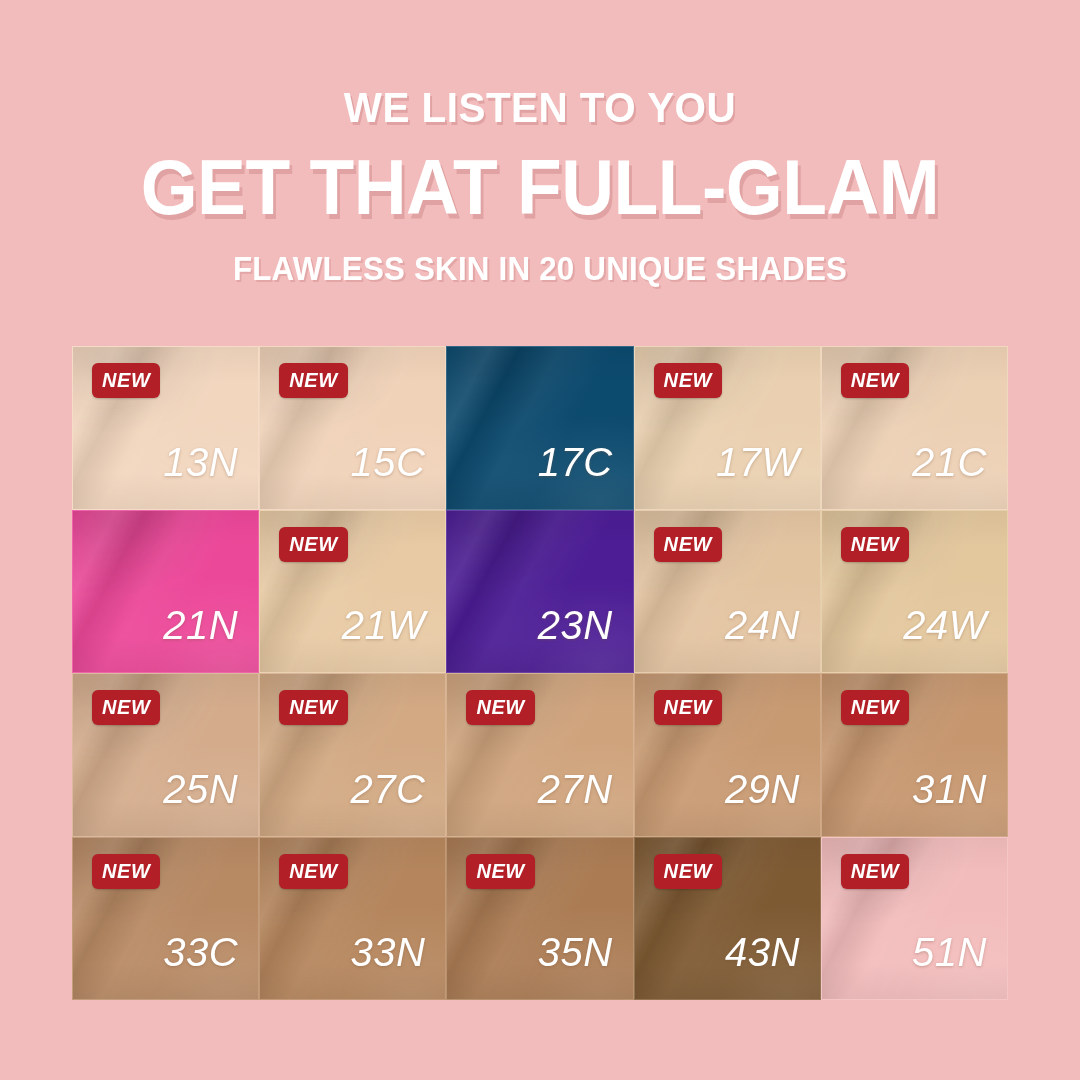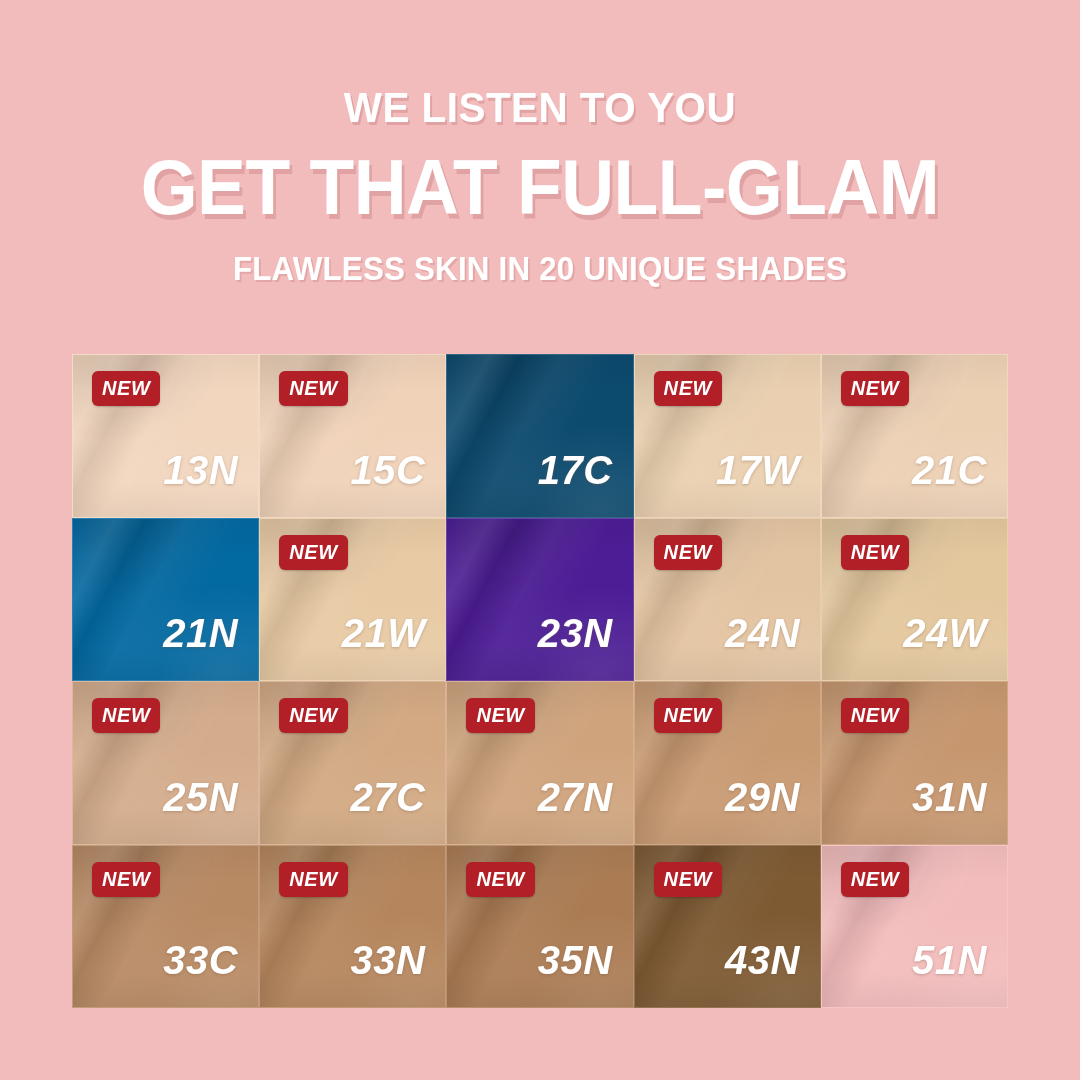--- a/index.html
+++ b/index.html
@@ -44,21 +44,21 @@
     color:#ffffff;
     line-height:1;
     margin:0;
     text-shadow:2px 2px 0 rgba(208,140,140,.45);
     transform:scaleX(.95);
   }
 
   
   .grid{
     position:absolute;
-    left:72px;top:354px;
+    left:72px;top:346px;
     width:936px;height:654px;
     display:grid;
     grid-template-columns:repeat(5,1fr);
     grid-template-rows:repeat(4,1fr);
     gap:0;
   }
   .swatch{
     position:relative;
     overflow:hidden;
     box-sizing:border-box;
@@ -99,21 +99,21 @@
     padding:7px 10px 8px 10px;
     border-radius:6px;
     z-index:3;
     box-shadow:0 1px 2px rgba(0,0,0,.20);
   }
   .shade-label{
     position:absolute;
     right:20px;bottom:27px;
     color:#ffffff;
     font-size:40px;
-    font-weight:700;
+    font-weight:400;
     font-style:italic;
     letter-spacing:.5px;
     line-height:1;
     z-index:3;
     text-shadow:0 1px 3px rgba(120,80,55,.35);
   }
 </style>
 </head>
 <body style="background: rgb(243, 188, 188);">
 
@@ -138,21 +138,21 @@
         <span class="shade-label">17C</span>
       </div>
       <div class="swatch" style="background: rgb(234, 208, 176);">
         <span class="badge" style="background: rgb(178, 31, 38); color: rgb(255, 255, 255);">NEW</span>
         <span class="shade-label">17W</span>
       </div>
       <div class="swatch" style="background: rgb(236, 208, 180);">
         <span class="badge" style="background: rgb(178, 31, 38); color: rgb(255, 255, 255);">NEW</span>
         <span class="shade-label">21C</span>
       </div>
-      <div class="swatch" style="background: #0369a1;">
+      <div class="swatch" style="background: #ec4899;">
         <span class="shade-label">21N</span>
       </div>
       <div class="swatch" style="background: rgb(232, 202, 164);">
         <span class="badge" style="background: rgb(178, 31, 38); color: rgb(255, 255, 255);">NEW</span>
         <span class="shade-label">21W</span>
       </div>
       <div class="swatch" style="background: #4c1d95;">
         <span class="shade-label">23N</span>
       </div>
       <div class="swatch" style="background: rgb(227, 196, 161);">

